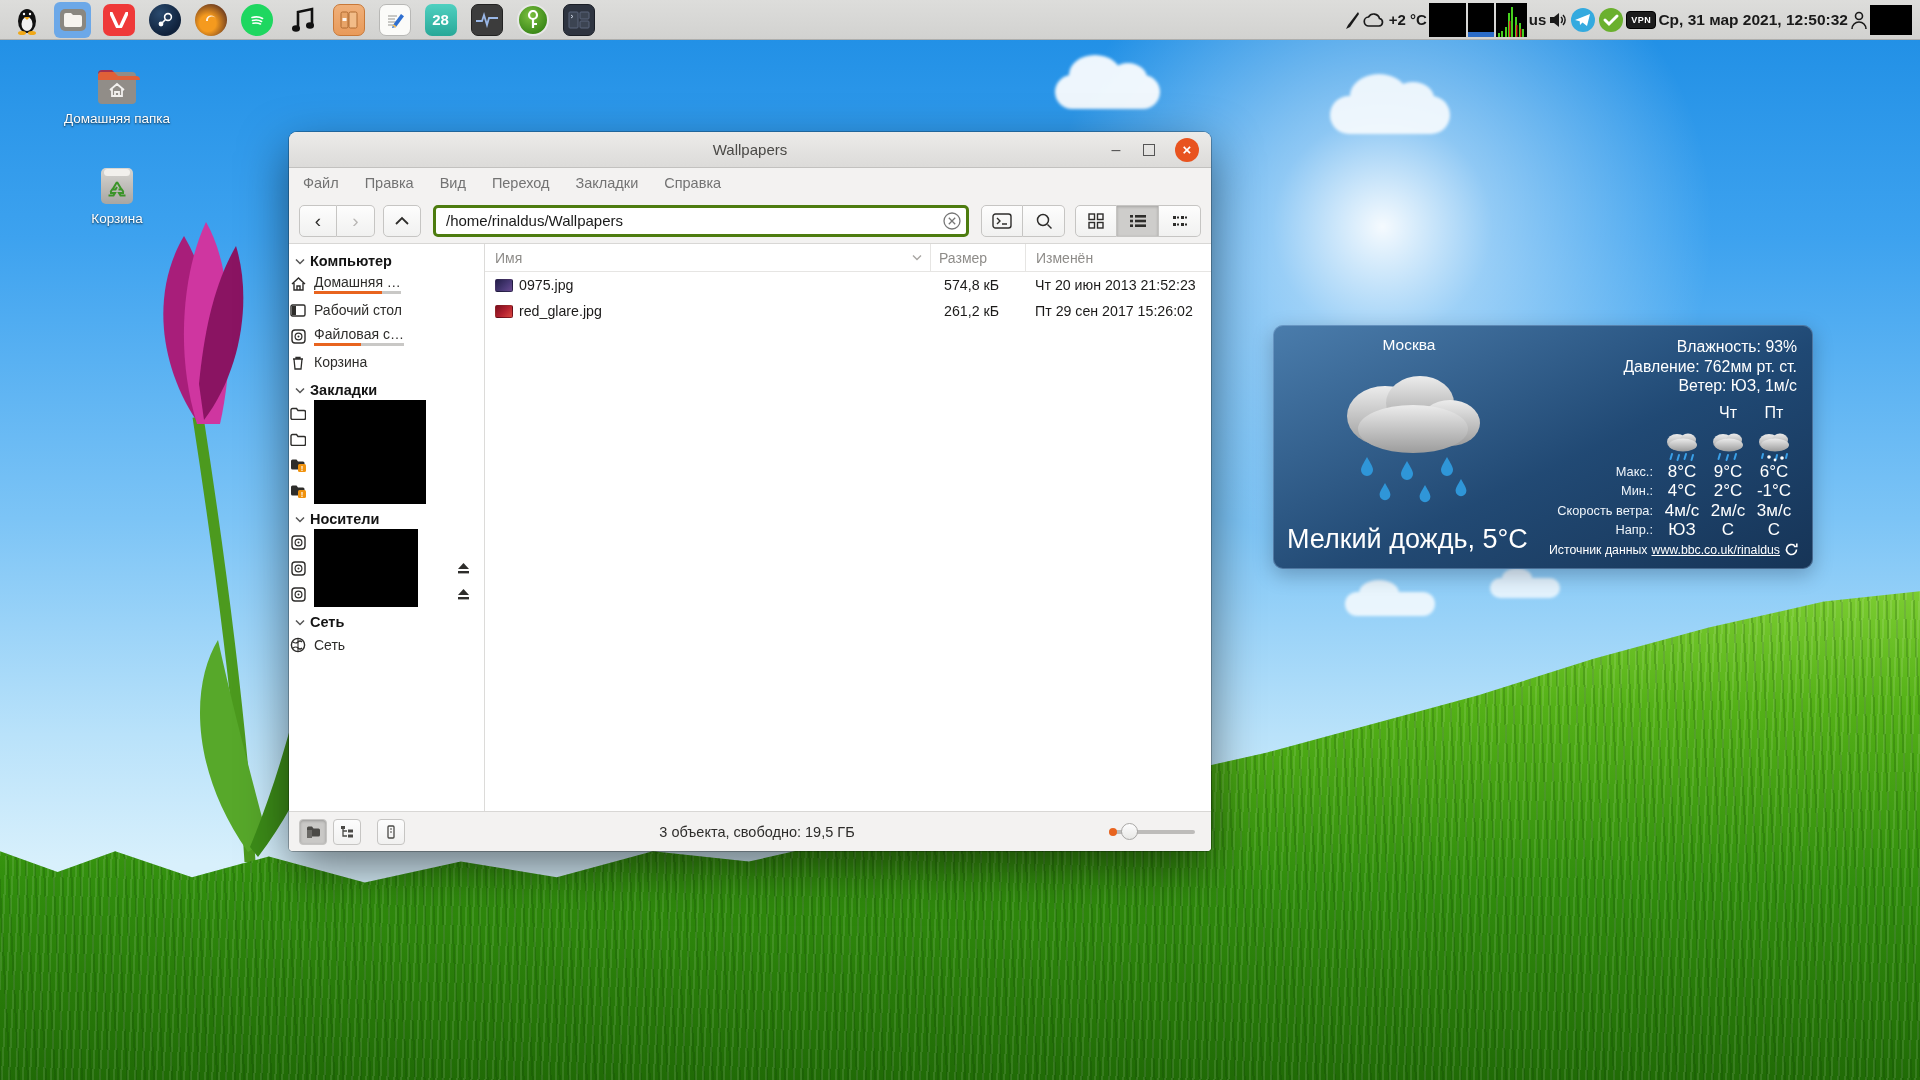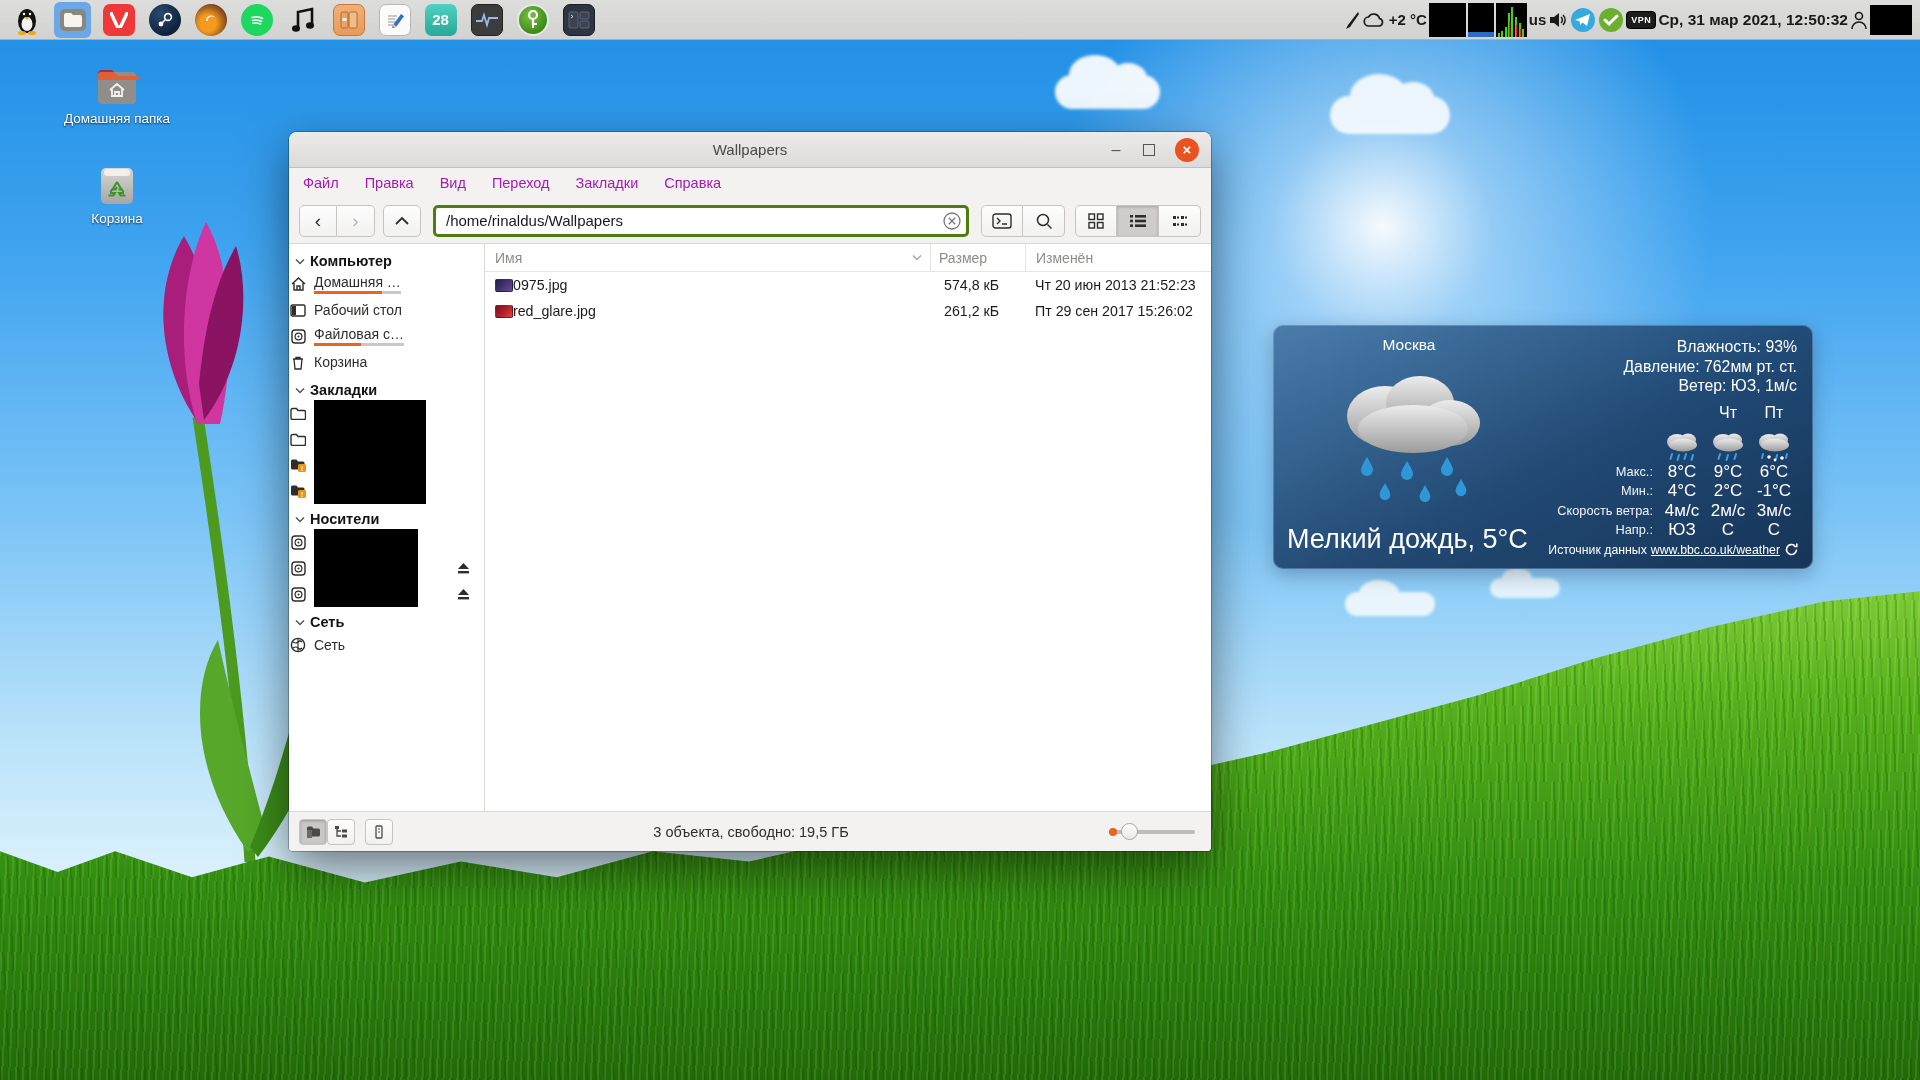--- a/index.html
+++ b/index.html
@@ -56,21 +56,21 @@
     display:flex; flex-direction:column; z-index:40; }
   .titlebar { height:36px; background:linear-gradient(#ecebe9,#dcdbd9); border-bottom:1px solid #c2c1bf;
     position:relative; display:flex; align-items:center; flex:0 0 auto; }
   .title { position:absolute; left:0; right:0; text-align:center; font-size:15px; color:#4a4946; }
   .tb-btns { margin-left:auto; display:flex; align-items:center; gap:20px; padding-right:12px; z-index:2; }
   .tb-min { width:14px; height:14px; border:none; background:transparent; color:#555; font-size:16px; line-height:6px; cursor:pointer; }
   .tb-max { width:12px; height:12px; border:1.5px solid #555; background:transparent; cursor:pointer; }
   .tb-close { width:24px; height:24px; border-radius:50%; border:none; background:#e8531f; color:#fff;
     font-size:15px; line-height:22px; text-align:center; cursor:pointer; font-weight:bold; }
   .menubar { height:30px; background:#f3f2f1; display:flex; align-items:center; gap:26px; padding:0 14px;
-    font-size:14.5px; color:#a21caf; flex:0 0 auto; }
+    font-size:14.5px; color:#737373; flex:0 0 auto; }
   .menubar span { cursor:pointer; }
   .toolbar { height:46px; background:#f3f2f1; border-bottom:1px solid #d8d7d5; display:flex; align-items:center;
     padding:0 10px; flex:0 0 auto; }
   .btn { height:32px; background:linear-gradient(#fdfdfd,#f1f1f0); border:1px solid #c6c5c3; display:flex;
     align-items:center; justify-content:center; cursor:pointer; color:#2e2d2b; }
   .grp { display:flex; } .grp .btn+.btn { border-left:none; }
   .grp .btn:first-child { border-radius:5px 0 0 5px; } .grp .btn:last-child { border-radius:0 5px 5px 0; }
   .grp .btn:only-child { border-radius:5px; }
   .btn.nav { width:38px; font-size:19px; }
   .btn.disabled { color:#b8b6b4; cursor:default; }
@@ -92,30 +92,30 @@
   .black-lbl { width:112px; height:26px; background:#000; }
   .eject { position:absolute; right:14px; }
   
   .list { flex:1; display:flex; flex-direction:column; background:#fff; min-width:0; }
   .lhead { height:28px; display:flex; align-items:center; color:#8e8c89; font-size:14px; border-bottom:1px solid #e6e5e3; flex:0 0 auto;}
   .lhead .cname { flex:1; padding-left:10px; display:flex; align-items:center; }
   .lhead .sortch { margin-left:auto; margin-right:8px; color:#a8a6a3; }
   .csize { width:95px; text-align:left; padding-left:8px; border-left:1px solid #e6e5e3; align-self:stretch; display:flex; align-items:center;}
   .cmod { width:186px; padding-left:10px; border-left:1px solid #e6e5e3; align-self:stretch; display:flex; align-items:center;}
   .frow { height:26px; display:flex; align-items:center; font-size:14.2px; color:#1c1b1a; cursor:pointer; }
-  .frow .fname { flex:1; padding-left:10px; display:flex; align-items:center; white-space:nowrap; overflow:hidden;}
+  .frow .fname { flex:1; padding-left:10px; display:flex; align-items:center; gap:6px; white-space:nowrap; overflow:hidden;}
   .frow .fsize { width:95px; text-align:center; padding-right:12px; }
   .frow .fmod { width:186px; padding-left:10px; white-space:nowrap; }
   .thumb { width:18px; height:13px; border-radius:2px; flex:0 0 auto; border:1px solid rgba(0,0,0,.25); }
   .t1 { background:linear-gradient(135deg,#241f4a,#4a3a78 60%,#6a4a90); }
   .t2 { background:linear-gradient(135deg,#e8ecf0,#cfd6de 55%,#b8c4cc); }
   .t3 { background:linear-gradient(135deg,#7c0e1c,#b52230 55%,#d84840); }
   
   .statusbar { height:40px; background:#f3f2f1; border-top:1px solid #d8d7d5; display:flex; align-items:center;
-    padding:0 10px; flex:0 0 auto; gap:0; }
+    padding:0 10px; flex:0 0 auto; gap:6px; }
   .sbtn { width:28px; height:26px; border:1px solid #c6c5c3; border-radius:4px; background:linear-gradient(#fdfdfd,#f1f1f0);
     display:flex; align-items:center; justify-content:center; cursor:pointer; }
   .sbtn.pressed { background:#c9c8c6; box-shadow:inset 0 1px 3px rgba(0,0,0,.25); }
   .sbtn.sep { margin-left:10px; }
   .stext { flex:1; text-align:center; font-size:14.5px; color:#2e2d2b; }
   .zoomslider { width:86px; height:20px; position:relative; margin-right:6px; cursor:pointer; }
   .ztrack { position:absolute; top:8px; left:0; right:0; height:4px; border-radius:2px; background:#bdbcba; }
   .zdot { position:absolute; left:0; top:6px; width:8px; height:8px; border-radius:50%; background:#e8641f; }
   .zhandle { position:absolute; left:12px; top:1px; width:17px; height:17px; border-radius:50%;
     background:linear-gradient(#fdfdfd,#e8e8e6); border:1px solid #a8a7a5; }
@@ -770,21 +770,21 @@
 
         <div class="w-rowlbl">Напр.:</div>
         <div class="w-cell">ЮЗ</div>
         <div class="w-cell">С</div>
         <div class="w-cell">С</div>
       </div>
     </div>
 
     <div class="w-src">
       <span>Источник данных</span>
-      <a>www.bbc.co.uk/weather</a>
+      <a>www.bbc.co.uk/rinaldus</a>
       <span>
           <svg width="15" height="15" viewBox="0 0 15 15">
             <path d="M12.5,7.5 a5,5 0 1 1 -1.8,-3.8" stroke="#fff" stroke-width="1.6" fill="none"></path>
             <path d="M12.8,1.5 v3 h-3" stroke="#fff" stroke-width="1.6" fill="none"></path>
           </svg>
         </span>
     </div>
   </div>
 
 </div>

